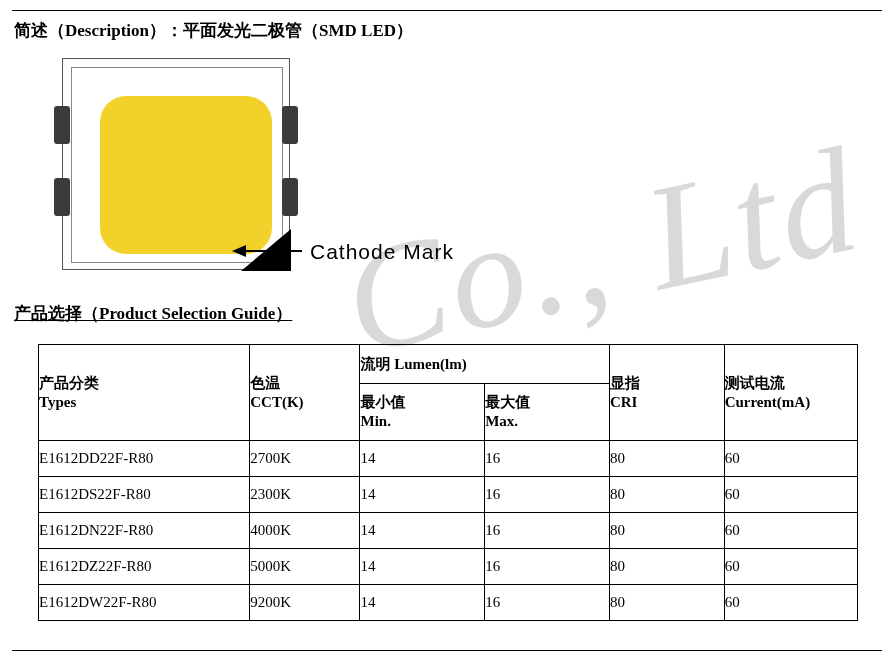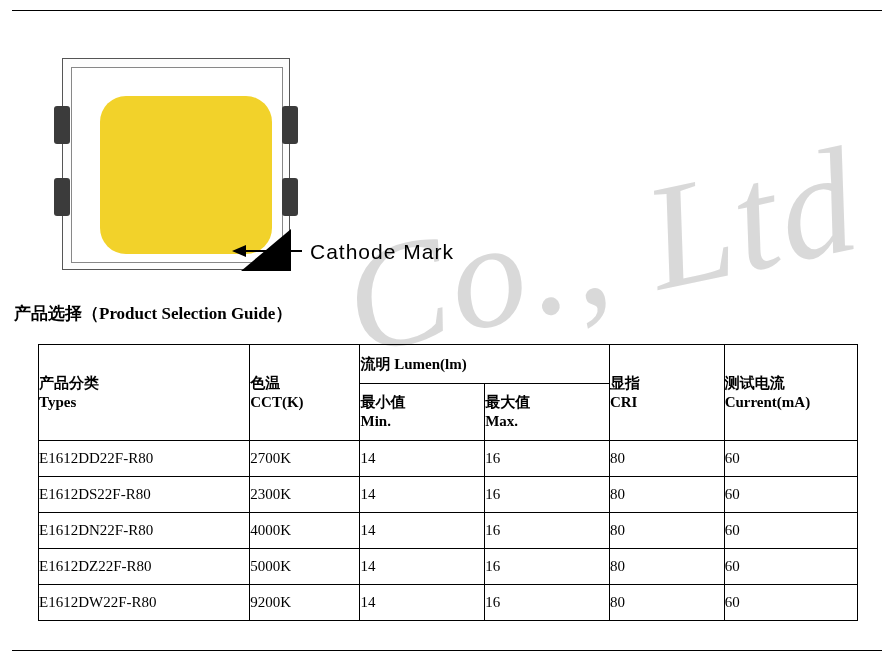--- a/index.html
+++ b/index.html
@@ -54,20 +54,21 @@
     position: absolute;
     left: 14px;
     top: 20px;
     z-index: 10;
   }
   #psg-heading {
     position: absolute;
     left: 14px;
     top: 303px;
     z-index: 10;
+    text-decoration: underline;
   }
   
   .top-rule {
     position: absolute;
     left: 12px;
     top: 10px;
     width: 870px;
     height: 0;
     border-top: 1px solid #000;
   }
@@ -218,20 +219,21 @@
 <body>
 
 <div class="page">
 
   <div class="top-rule"></div>
 
   <div class="watermark">
     <div class="watermark-text">Co., Ltd</div>
   </div>
 
+  <div class="section-heading" id="desc-heading">简述（Description）：平面发光二极管（SMD LED）</div>
 
   <div class="led-wrap">
     <div class="led-outer">
       <div class="led-inner">
         <div class="led-phosphor"></div>
       </div>
       <div class="cathode-corner"></div>
     </div>
     <div class="pad left-top"></div>
     <div class="pad left-bottom"></div>

